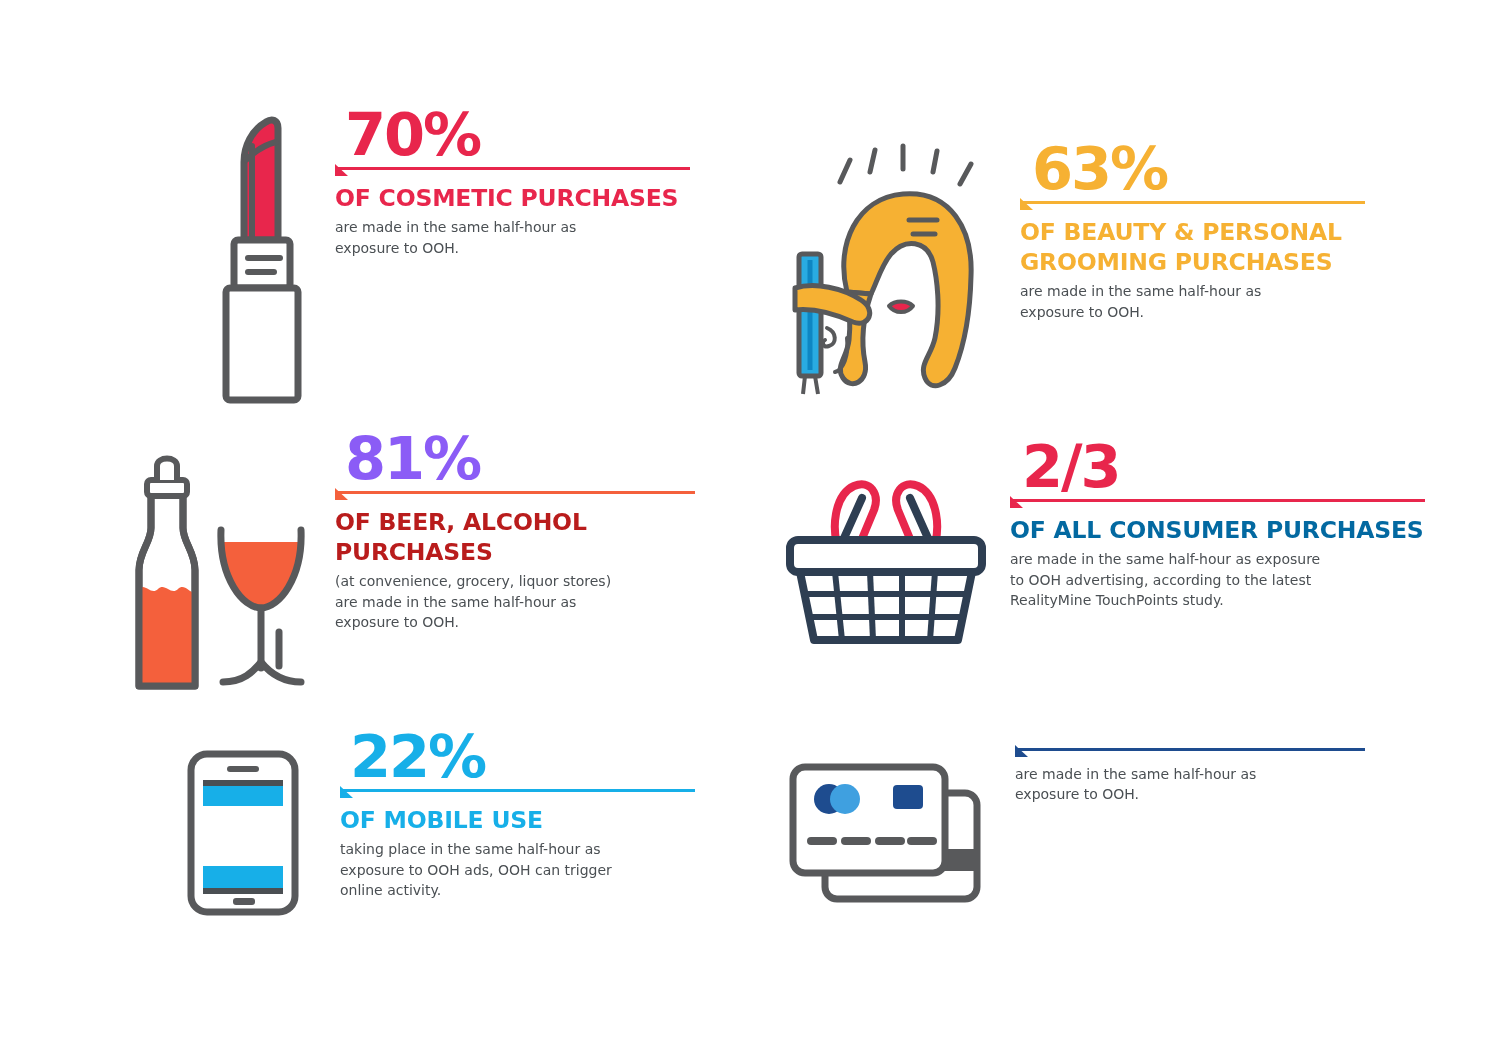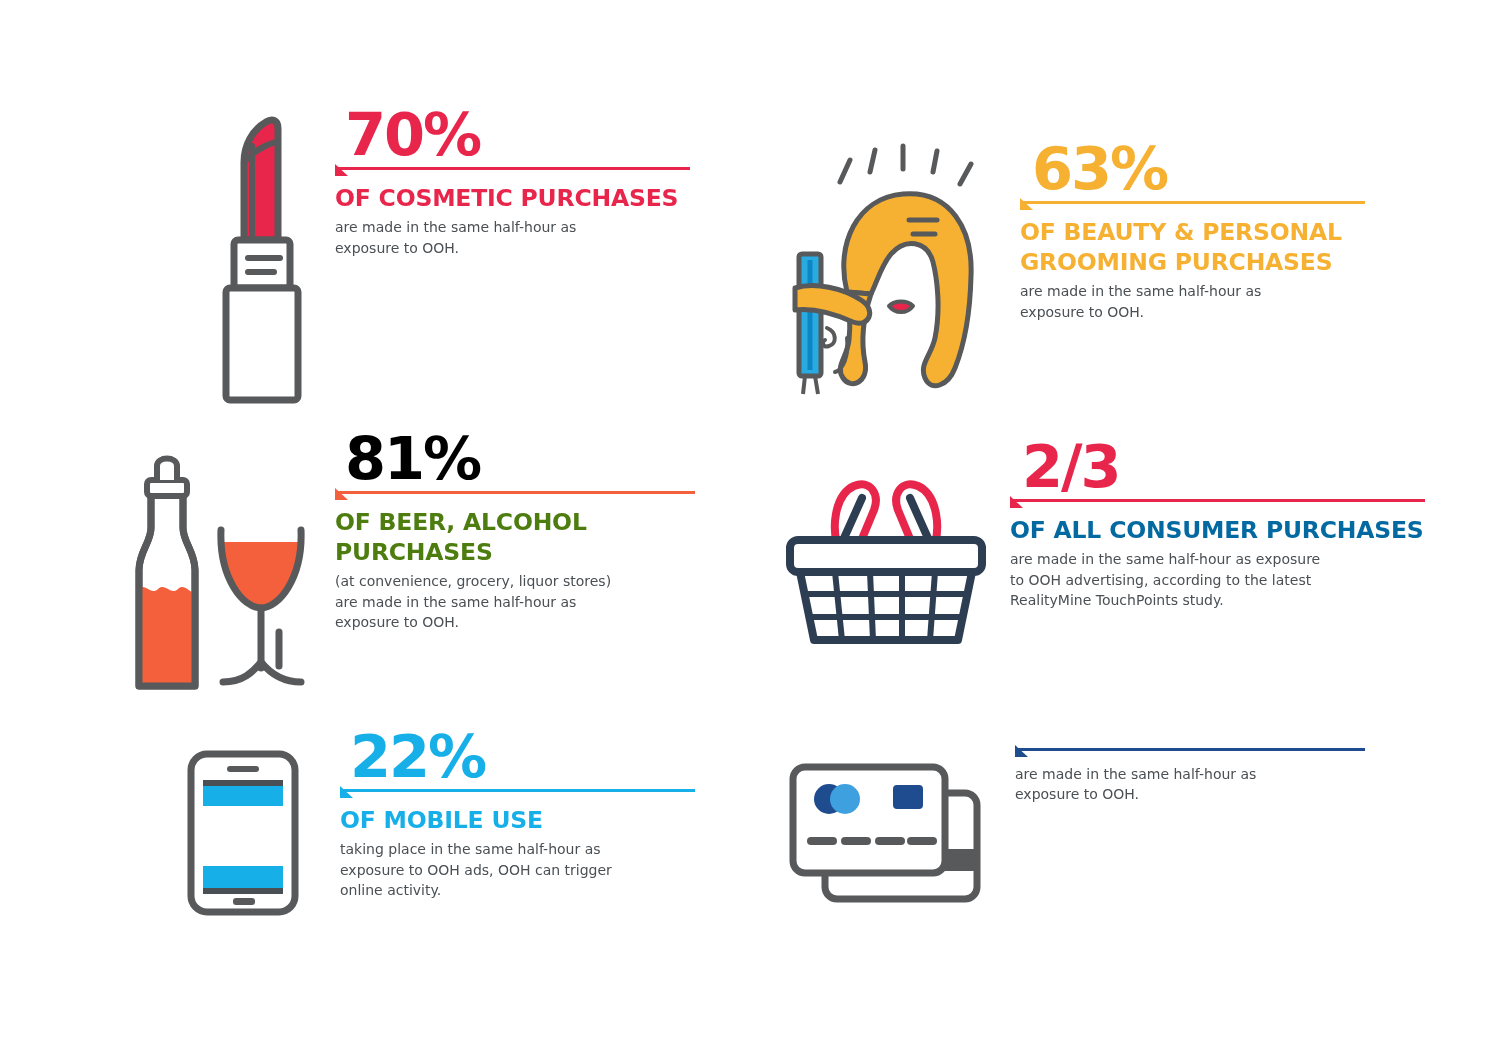--- a/index.html
+++ b/index.html
@@ -218,26 +218,26 @@
 
         <path d="M118 84 C116 132 140 162 158 162 C176 162 200 132 198 84 Z" fill="#ffffff"></path>
         <path d="M119 96 C122 136 142 162 158 162 C174 162 195 136 198 96 Z" fill="#F4603C"></path>
         <path d="M118 84 C116 132 140 162 158 162 C176 162 200 132 198 84" fill="none" stroke="#58595B" stroke-width="7" stroke-linecap="round"></path>
         <line x1="158" y1="162" x2="158" y2="222" stroke="#58595B" stroke-width="7" stroke-linecap="round"></line>
         <line x1="176" y1="186" x2="176" y2="220" stroke="#58595B" stroke-width="7" stroke-linecap="round"></line>
         <path d="M120 236 C140 236 150 226 158 216 C166 226 178 236 198 236" fill="none" stroke="#58595B" stroke-width="7" stroke-linecap="round" stroke-linejoin="round"></path>
       </svg>
     </div>
     <div class="stat-body">
-      <div class="big-number" style="color:#000000">81%</div>
+      <div class="big-number" style="color:#8b5cf6">81%</div>
       <div class="rule-wrap">
         <span class="rule-tri" style="border-bottom-color:#F4603C"></span>
         <span class="rule-line" style="background:#F4603C"></span>
       </div>
-      <div class="headline" style="color:#4d7c0f">OF BEER, ALCOHOL PURCHASES</div>
+      <div class="headline" style="color:#b91c1c">OF BEER, ALCOHOL PURCHASES</div>
       <div class="body-text">(at convenience, grocery, liquor stores)
 are made in the same half-hour as
 exposure to OOH.</div>
     </div>
   </div>
 
   <div class="stat" id="stat-consumer">
     <div class="stat-icon">
       <svg width="215" height="190" viewBox="0 0 215 190">
 

